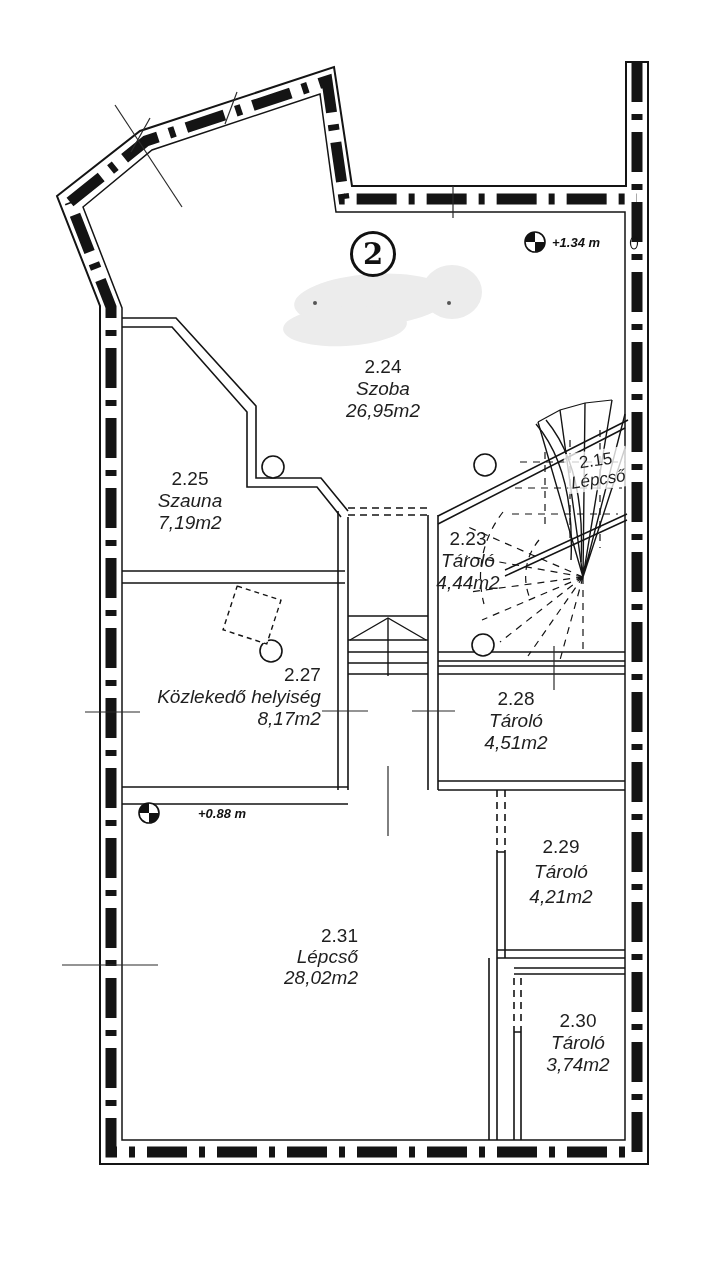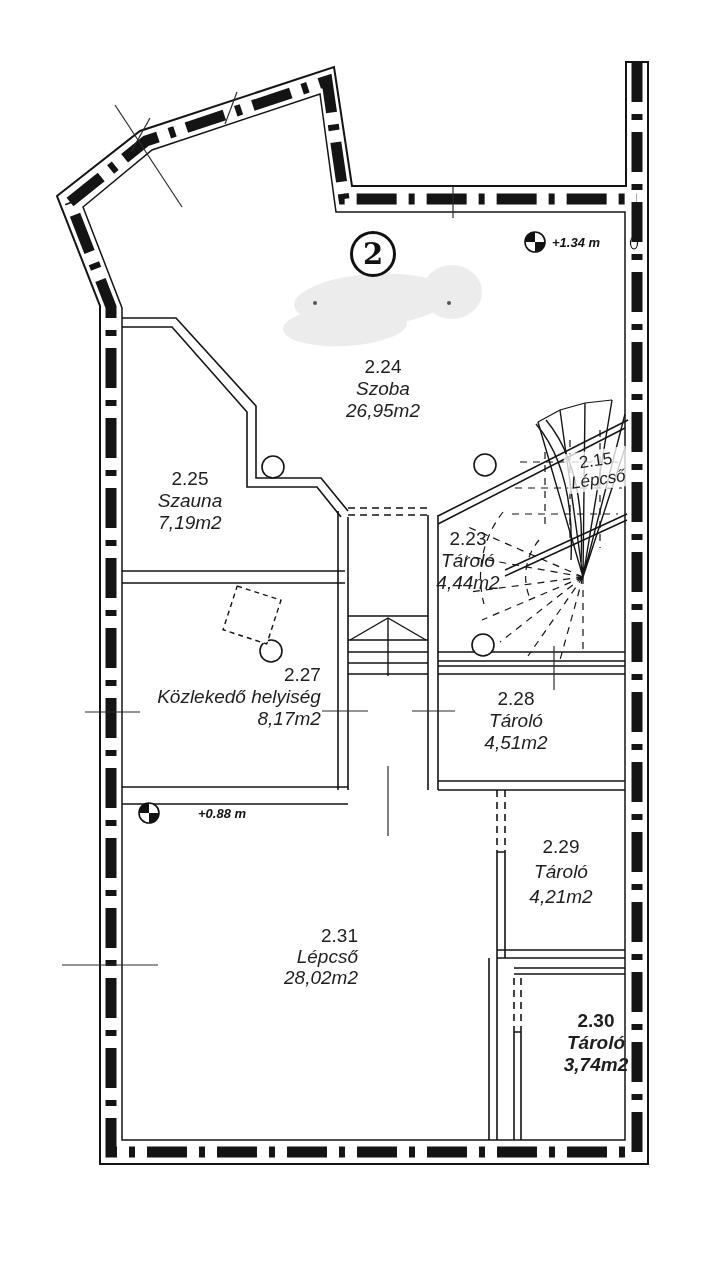--- a/index.html
+++ b/index.html
@@ -185,21 +185,21 @@
     <div class="rname">Tároló</div>
     <div class="rarea">4,51m2</div>
   </div>
 
   <div class="room-label" id="label-t229" style="left:561px;top:834px;">
     <div class="rnum">2.29</div>
     <div class="rname">Tároló</div>
     <div class="rarea">4,21m2</div>
   </div>
 
-  <div class="room-label" style="left:596px;top:1010px;font-weight:bold;">
+  <div class="room-label" style="left:578px;top:1010px;">
     <div class="rnum">2.30</div>
     <div class="rname">Tároló</div>
     <div class="rarea">3,74m2</div>
   </div>
 
   <div class="room-label" id="label-garazs" style="left:321px;top:925px;text-align:right;">
     <div class="rnum">2.31</div>
     <div class="rname">Lépcső</div>
     <div class="rarea">28,02m2</div>
   </div>

